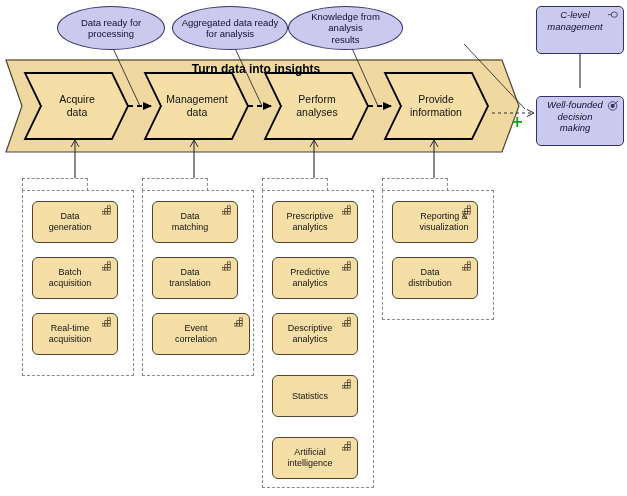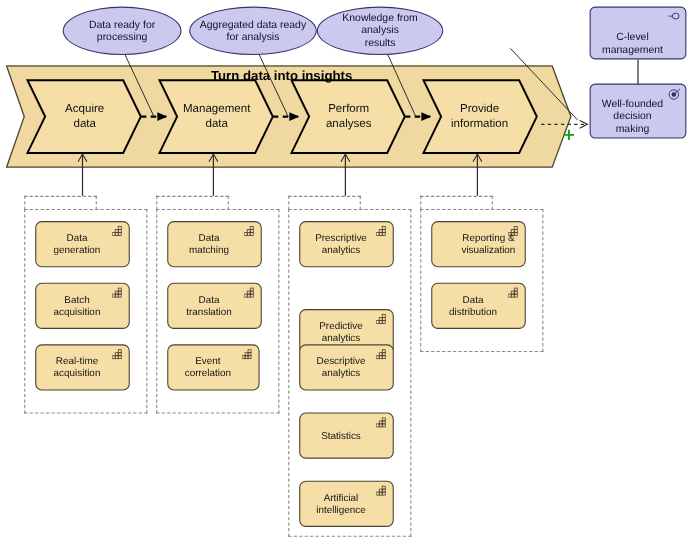--- a/index.html
+++ b/index.html
@@ -97,27 +97,28 @@
     position:absolute;right:4px;top:3px;
     width:11px;height:10px;
   }
   
   .pbox{
     position:absolute;
     background:#cbc9ee;
     border:1px solid #33336b;
     border-radius:5px;
     box-sizing:border-box;
-    display:flex;align-items:flex-end;justify-content:center;
+    display:flex;align-items:flex-start;justify-content:center;
     text-align:center;
     font-size:9.5px;
     line-height:11.5px;
     color:#10102a;
     z-index:4;
     padding:2px 14px 2px 4px;
+    font-style:italic;
   }
   .pbox .pbicon{
     position:absolute;right:4px;top:3px;
     width:12px;height:11px;
   }
   .plus{
     position:absolute;
     color:#12a112;
     font-size:15px;
     font-weight:bold;
@@ -227,21 +228,21 @@
     <svg class="pbicon" viewBox="0 0 14 12">
       <rect x="5" y="2" width="7" height="6" rx="3" ry="3" fill="none" stroke="#33336b" stroke-width="1"></rect>
       <line x1="1" y1="5" x2="5" y2="5" stroke="#33336b" stroke-width="1"></line>
     </svg>
     <div>
       <div>C-level</div>
       <div>management</div>
     </div>
   </div>
 
-  <div class="pbox" style="left:536px;top:76px;width:88px;height:50px;">
+  <div class="pbox" style="left:536px;top:96px;width:88px;height:50px;">
     <svg class="pbicon" viewBox="0 0 14 12">
       <circle cx="6.5" cy="6.5" r="5" fill="none" stroke="#33336b" stroke-width="1"></circle>
       <circle cx="6.5" cy="6.5" r="2.4" fill="#33336b"></circle>
       <line x1="6.5" y1="6.5" x2="13" y2="0.6" stroke="#33336b" stroke-width="1"></line>
     </svg>
     <div>
       <div>Well-founded</div>
       <div>decision</div>
       <div>making</div>
     </div>
@@ -325,21 +326,21 @@
       <rect x="3" y="4" width="3" height="3" fill="none" stroke="#4d4330" stroke-width="0.8"></rect>
       <rect x="6" y="7" width="3" height="3" fill="none" stroke="#4d4330" stroke-width="0.8"></rect>
       <rect x="3" y="7" width="3" height="3" fill="none" stroke="#4d4330" stroke-width="0.8"></rect>
       <rect x="0" y="7" width="3" height="3" fill="none" stroke="#4d4330" stroke-width="0.8"></rect>
     </svg>
     <div>
       <div>Data</div>
       <div>translation</div>
     </div>
   </div>
-  <div class="cap" style="left:152px;top:313px;width:84px;height:42px;">
+  <div class="cap" style="left:152px;top:313px;width:98px;height:42px;">
     <svg class="capicon" viewBox="0 0 12 11">
       <rect x="6" y="1" width="3" height="3" fill="none" stroke="#4d4330" stroke-width="0.8"></rect>
       <rect x="6" y="4" width="3" height="3" fill="none" stroke="#4d4330" stroke-width="0.8"></rect>
       <rect x="3" y="4" width="3" height="3" fill="none" stroke="#4d4330" stroke-width="0.8"></rect>
       <rect x="6" y="7" width="3" height="3" fill="none" stroke="#4d4330" stroke-width="0.8"></rect>
       <rect x="3" y="7" width="3" height="3" fill="none" stroke="#4d4330" stroke-width="0.8"></rect>
       <rect x="0" y="7" width="3" height="3" fill="none" stroke="#4d4330" stroke-width="0.8"></rect>
     </svg>
     <div>
       <div>Event</div>
@@ -360,21 +361,21 @@
       <rect x="3" y="4" width="3" height="3" fill="none" stroke="#4d4330" stroke-width="0.8"></rect>
       <rect x="6" y="7" width="3" height="3" fill="none" stroke="#4d4330" stroke-width="0.8"></rect>
       <rect x="3" y="7" width="3" height="3" fill="none" stroke="#4d4330" stroke-width="0.8"></rect>
       <rect x="0" y="7" width="3" height="3" fill="none" stroke="#4d4330" stroke-width="0.8"></rect>
     </svg>
     <div>
       <div>Prescriptive</div>
       <div>analytics</div>
     </div>
   </div>
-  <div class="cap" style="left:272px;top:257px;width:86px;height:42px;margin-top:24px;">
+  <div class="cap" style="left:272px;top:257px;width:86px;height:42px;">
     <svg class="capicon" viewBox="0 0 12 11">
       <rect x="6" y="1" width="3" height="3" fill="none" stroke="#4d4330" stroke-width="0.8"></rect>
       <rect x="6" y="4" width="3" height="3" fill="none" stroke="#4d4330" stroke-width="0.8"></rect>
       <rect x="3" y="4" width="3" height="3" fill="none" stroke="#4d4330" stroke-width="0.8"></rect>
       <rect x="6" y="7" width="3" height="3" fill="none" stroke="#4d4330" stroke-width="0.8"></rect>
       <rect x="3" y="7" width="3" height="3" fill="none" stroke="#4d4330" stroke-width="0.8"></rect>
       <rect x="0" y="7" width="3" height="3" fill="none" stroke="#4d4330" stroke-width="0.8"></rect>
     </svg>
     <div>
       <div>Predictive</div>

